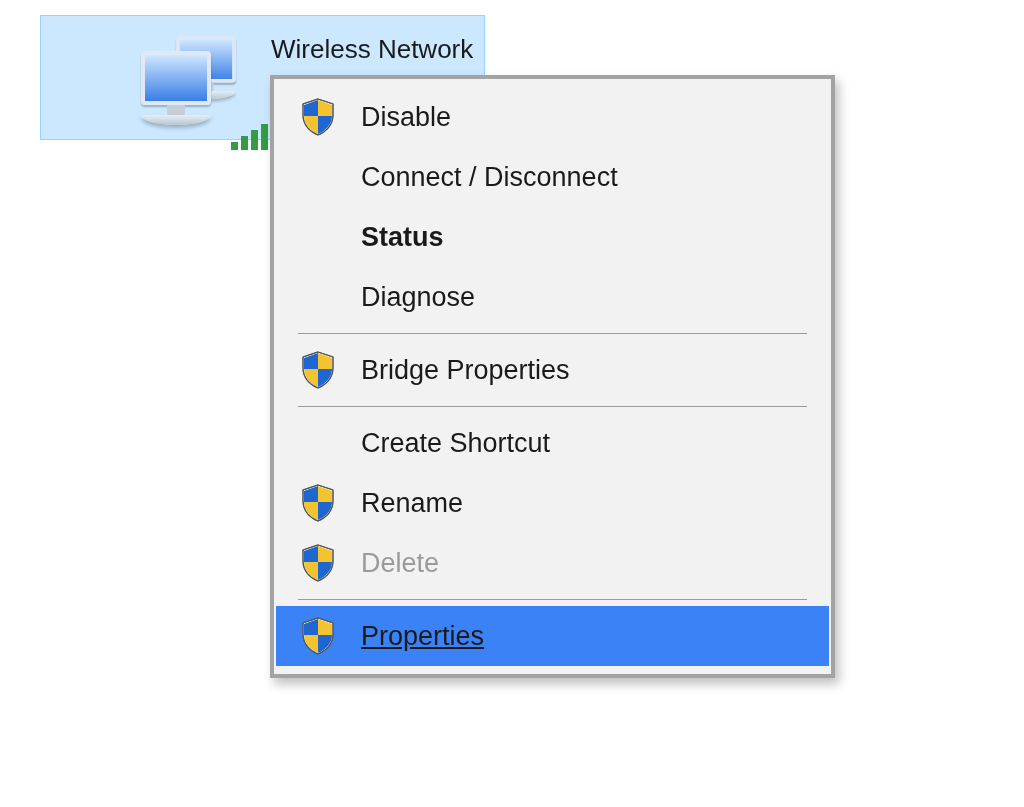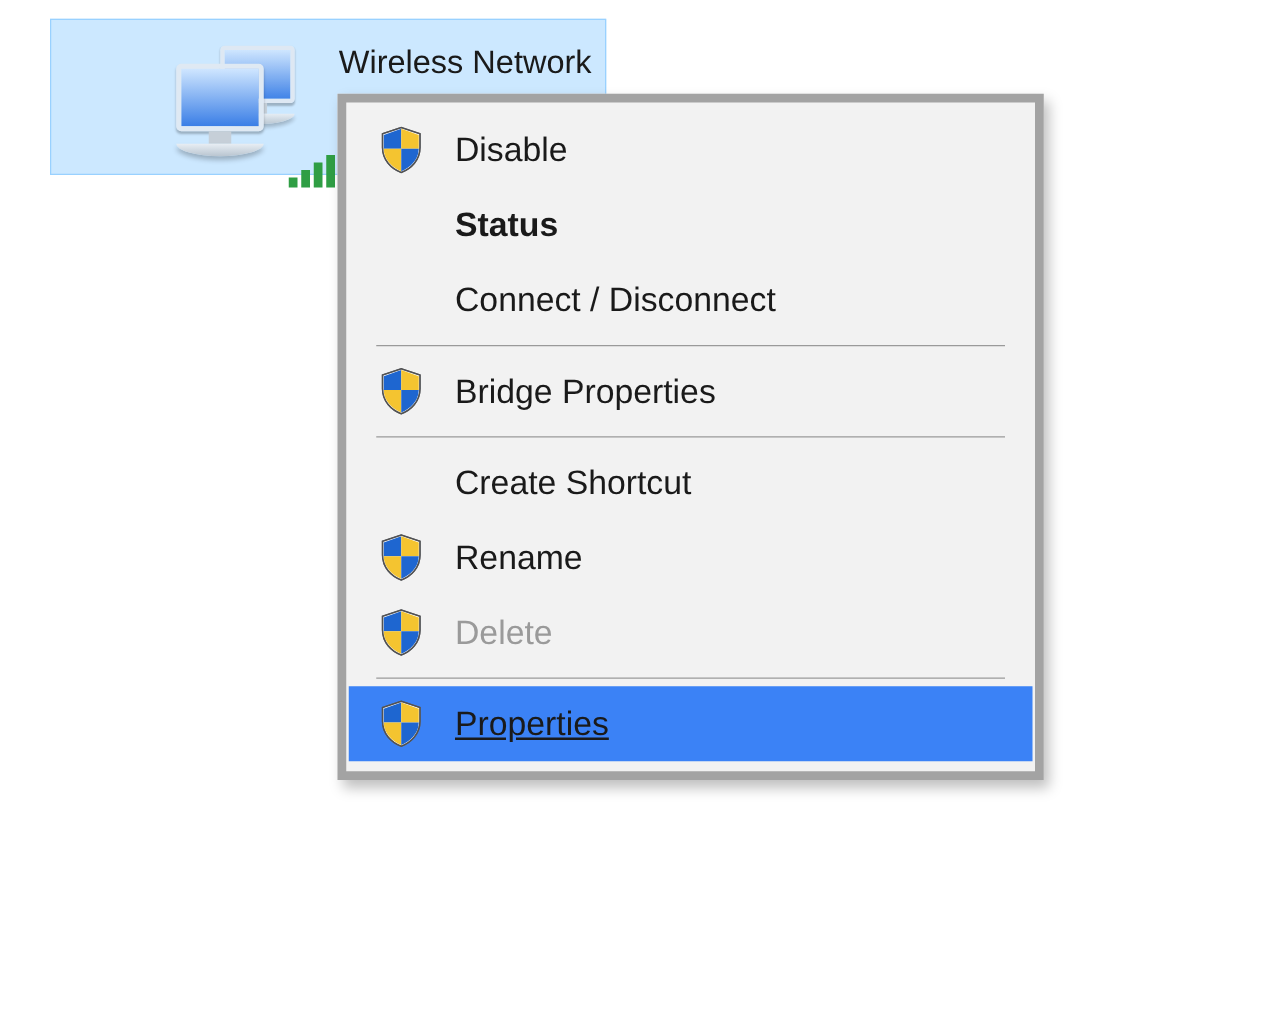--- a/index.html
+++ b/index.html
@@ -85,21 +85,21 @@
     display: block;
   }
 
   
   .menu {
     position: absolute;
     left: 270px;
     top: 75px;
     width: 565px;
     background: #f2f2f2;
-    border: 7px solid #a3a3a3;
+    border: 4px solid #a3a3a3;
     box-shadow: 4px 6px 10px rgba(0,0,0,.25);
     padding: 8px 2px;
     box-sizing: border-box;
   }
   .menu-item {
     display: flex;
     align-items: center;
     height: 60px;
     padding: 0 20px 0 25px;
   }
@@ -168,27 +168,31 @@
       <path d="M17 2 L17 18 L3 18 L3 7 Z" fill="#1e66d0"></path>
       <path d="M17 2 L31 7 L31 18 L17 18 Z" fill="#f4c430"></path>
       <path d="M3 18 L17 18 L17 36 C10 33 3 27 3 18 Z" fill="#f4c430"></path>
       <path d="M17 18 L31 18 C31 27 24 33 17 36 Z" fill="#1e66d0"></path>
       <path d="M17 1 L32 6 V17 C32 27 25 34 17 37 C9 34 2 27 2 17 V6 Z" fill="none" stroke="#525252" stroke-width="1.2"></path>
     </svg>
   </span>
 </span>
       <span class="label">Disable</span>
     </div>
+    <div class="menu-item">
+      <span class="icon-slot"></span>
+      <span class="label">Connect / Disconnect</span>
+    </div>
     <div class="menu-item bold">
       <span class="icon-slot"></span>
       <span class="label">Status</span>
     </div>
     <div class="menu-item">
       <span class="icon-slot"></span>
-      <span class="label">Connect / Disconnect</span>
+      <span class="label">Diagnose</span>
     </div>
     <hr>
     <div class="menu-item">
       <span class="icon-slot">
   <span class="shield">
     <svg viewBox="0 0 34 38">
       <path d="M17 1 L32 6 V17 C32 27 25 34 17 37 C9 34 2 27 2 17 V6 Z" fill="#ffffff" stroke="#6b7280" stroke-width="1"></path>
       <path d="M17 2 L17 18 L3 18 L3 7 Z" fill="#1e66d0"></path>
       <path d="M17 2 L31 7 L31 18 L17 18 Z" fill="#f4c430"></path>
       <path d="M3 18 L17 18 L17 36 C10 33 3 27 3 18 Z" fill="#f4c430"></path>

